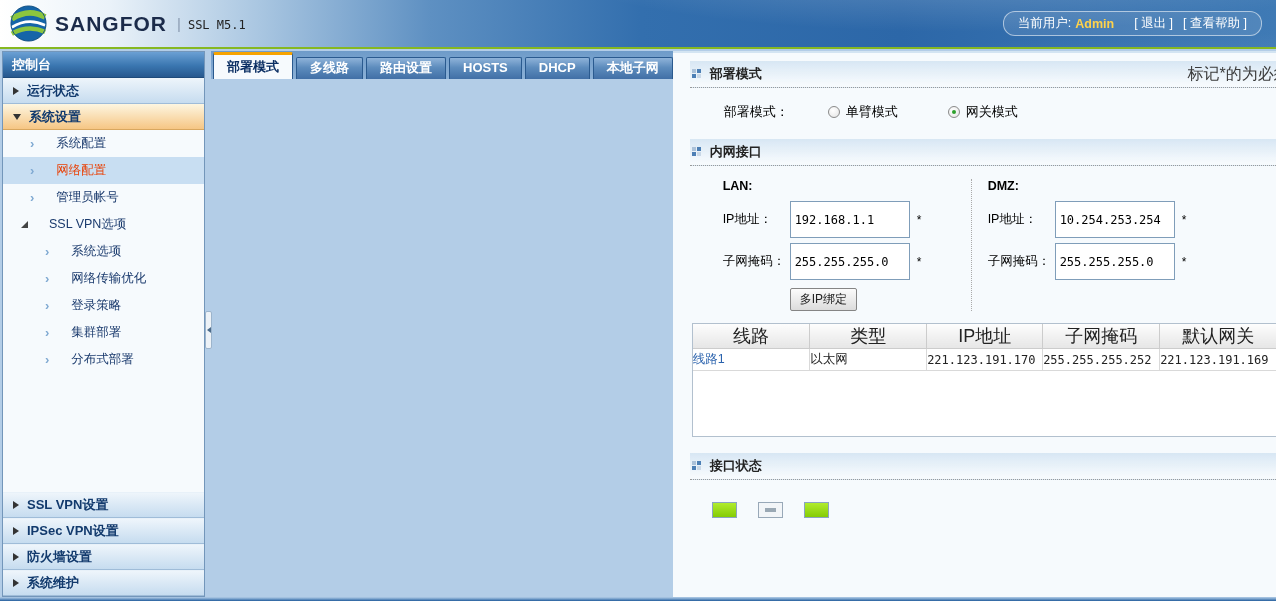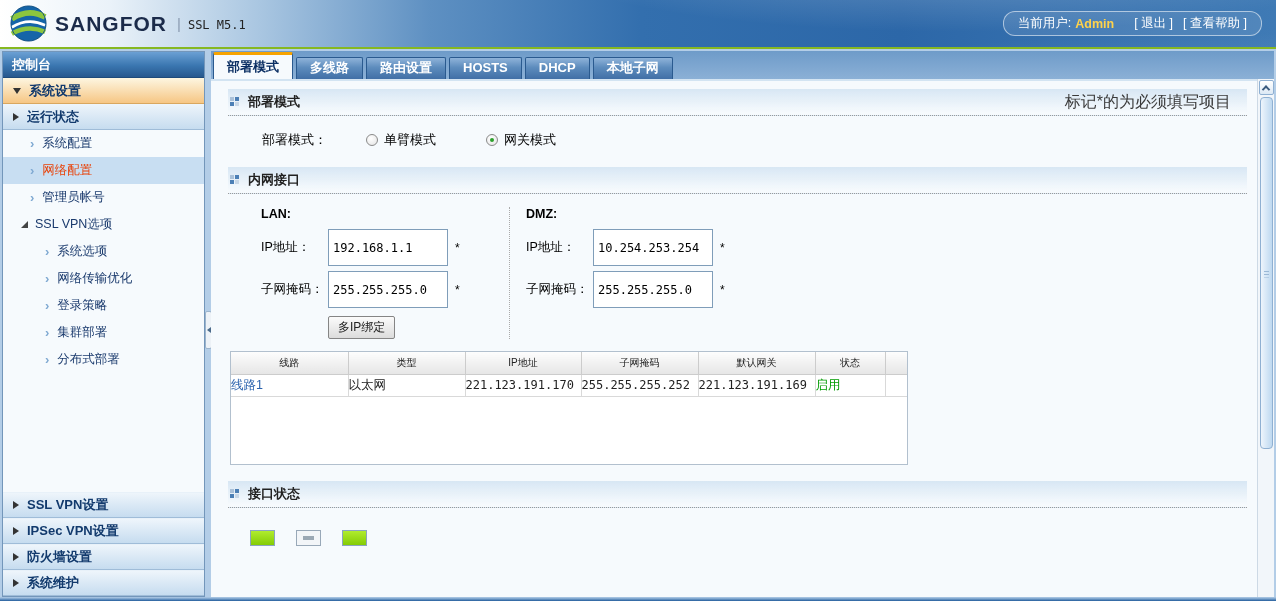--- a/index.html
+++ b/index.html
@@ -36,38 +36,38 @@
   .side-item { height:26px; display:flex; align-items:center; padding-left:10px;
     background:linear-gradient(180deg,#eef5fb 0%,#c6dcef 100%);
     border-bottom:1px solid #9fbcd8; color:#123a6d; font-weight:bold; font-size:13px; cursor:pointer; }
   .side-item.selected { background:linear-gradient(180deg,#fdf6e1 0%,#f6c684 100%); border-bottom:1px solid #d9a75f; }
   .tri-right { width:0; height:0; border-left:6px solid #333; border-top:4px solid transparent;
     border-bottom:4px solid transparent; margin-right:8px; }
   .tri-down { width:0; height:0; border-top:6px solid #333; border-left:4px solid transparent;
     border-right:4px solid transparent; margin-right:8px; }
   .tri-corner { width:0; height:0; border-bottom:7px solid #444; border-left:7px solid transparent; margin-right:7px; }
   .sub { height:27px; display:flex; align-items:center; padding-left:27px;
-    font-size:12.5px; color:#1a3a6d; background:#f6fafd; cursor:pointer; }
+    font-size:12.5px; color:#1a3a6d; background:#f6fafd; cursor:pointer;gap:14px; }
   .sub.active { background:#c8def2; color:#e8430a; }
   .sub.group { padding-left:18px; }
   .sub2 { padding-left:42px; }
   .chev::before { content:"›"; color:#7fa9d2; font-weight:bold; font-size:13px; margin-right:8px; }
   .side-bottom { margin-top:auto; }
   .side-bottom .side-item { border-top:1px solid #e8f1f9; }
 
   
   .splitter { width:6px; position:relative; }
   .split-handle { position:absolute; left:0; top:260px; width:7px; height:38px;
     background:#edf2f7; border:1px solid #9cb4cc; border-radius:2px;
     display:flex; align-items:center; justify-content:center; cursor:pointer; }
   .split-arrow { width:0; height:0; border-right:4px solid #4a6a8a;
     border-top:3px solid transparent; border-bottom:3px solid transparent; }
 
   
-  .main { flex:1; display:flex; flex-direction:column; min-width:0; }
+  .main { flex:1; display:flex; flex-direction:row; min-width:0; }
   .tabstrip { height:28px; display:flex; align-items:flex-end; gap:3px; padding-left:2px;
     background:linear-gradient(180deg,#6e9bc9 0%,#8bb0d6 100%); }
   .tab { height:22px; line-height:20px; padding:0 13px; font-size:13px; font-weight:bold; color:#fff;
     background:linear-gradient(180deg,#8fb3d9 0%,#5d8cbd 45%,#416fa6 100%);
     border:1px solid #2a5a8f; border-bottom:none; border-radius:2px 2px 0 0; cursor:pointer; white-space:nowrap; }
   .tab.active { height:27px; line-height:23px; background:#f6fafd; color:#0b2f63;
     border:1px solid #2a5a8f; border-bottom:none; border-top:3px solid #f6a300; }
 
   .main-body { flex:1; display:flex; min-height:0; }
   .content { flex:1; min-width:0; background:#f6fafd; border-top:2px solid #d3e4f2;
@@ -100,21 +100,21 @@
   input.txt { width:120px; height:37px; border:1px solid #7f9db9; background:#fff; color:#000;
     font:12px "DejaVu Sans Mono",monospace; padding:1px 4px; }
   .req { margin-left:7px; font-size:12px; color:#000; }
   .btn { margin:3px 0 0 67px; font-size:12px; color:#222; padding:2px 9px;
     border:1px solid #858585; background:linear-gradient(180deg,#fbfbfb,#dcdcdc); border-radius:2px; cursor:pointer; }
 
   
   .table-box { margin:12px 0 0 2px; width:678px; height:114px; border:1px solid #b2c0ce; background:#fff; }
   .table-box table { border-collapse:collapse; width:100%; table-layout:fixed; }
   .table-box th { height:22px; background:linear-gradient(180deg,#fdfdfd,#e6e6e6);
-    border:1px solid #cccccc; border-top:none; font-size:10px; font-weight:normal; color:#222; }
+    border:1px solid #cccccc; border-top:none; font-size:18px; font-weight:normal; color:#222; }
   .table-box th:first-child { border-left:none; } .table-box th:last-child { border-right:none; }
   .table-box td { height:22px; border:1px solid #d9d9d9; text-align:left; font-size:12.5px; color:#222; }
   .table-box td:first-child { border-left:none; } .table-box td:last-child { border-right:none; }
   td.num { font-family:"DejaVu Sans Mono",monospace; font-size:12px; }
   td.link { color:#2a62ad; cursor:pointer; }
   td.on { color:#009b00; }
 
   .nic-row { display:flex; gap:21px; margin:22px 0 0 22px; }
   .nic { width:25px; height:16px; border:1px solid #8aa4c0; }
   .nic.green { background:linear-gradient(180deg,#b0ec2e,#84cc05); }
@@ -156,28 +156,28 @@
     <span class="plink">[ 查看帮助 ]</span>
   </div>
 </div>
 <div class="green-line"></div>
 
 <div class="workspace">
 
   <div class="sidebar">
     <div class="side-title">控制台</div>
 
+    <div class="side-item">
+      <span class="tri-right"></span>
+      <span>运行状态</span>
+    </div>
+
     <div class="side-item selected">
       <span class="tri-down"></span>
       <span>系统设置</span>
-    </div>
-
-    <div class="side-item">
-      <span class="tri-right"></span>
-      <span>运行状态</span>
     </div>
 
     <div class="sub">
       <span class="chev"></span>
       <span>系统配置</span>
     </div>
     <div class="sub active">
       <span class="chev"></span>
       <span>网络配置</span>
     </div>

